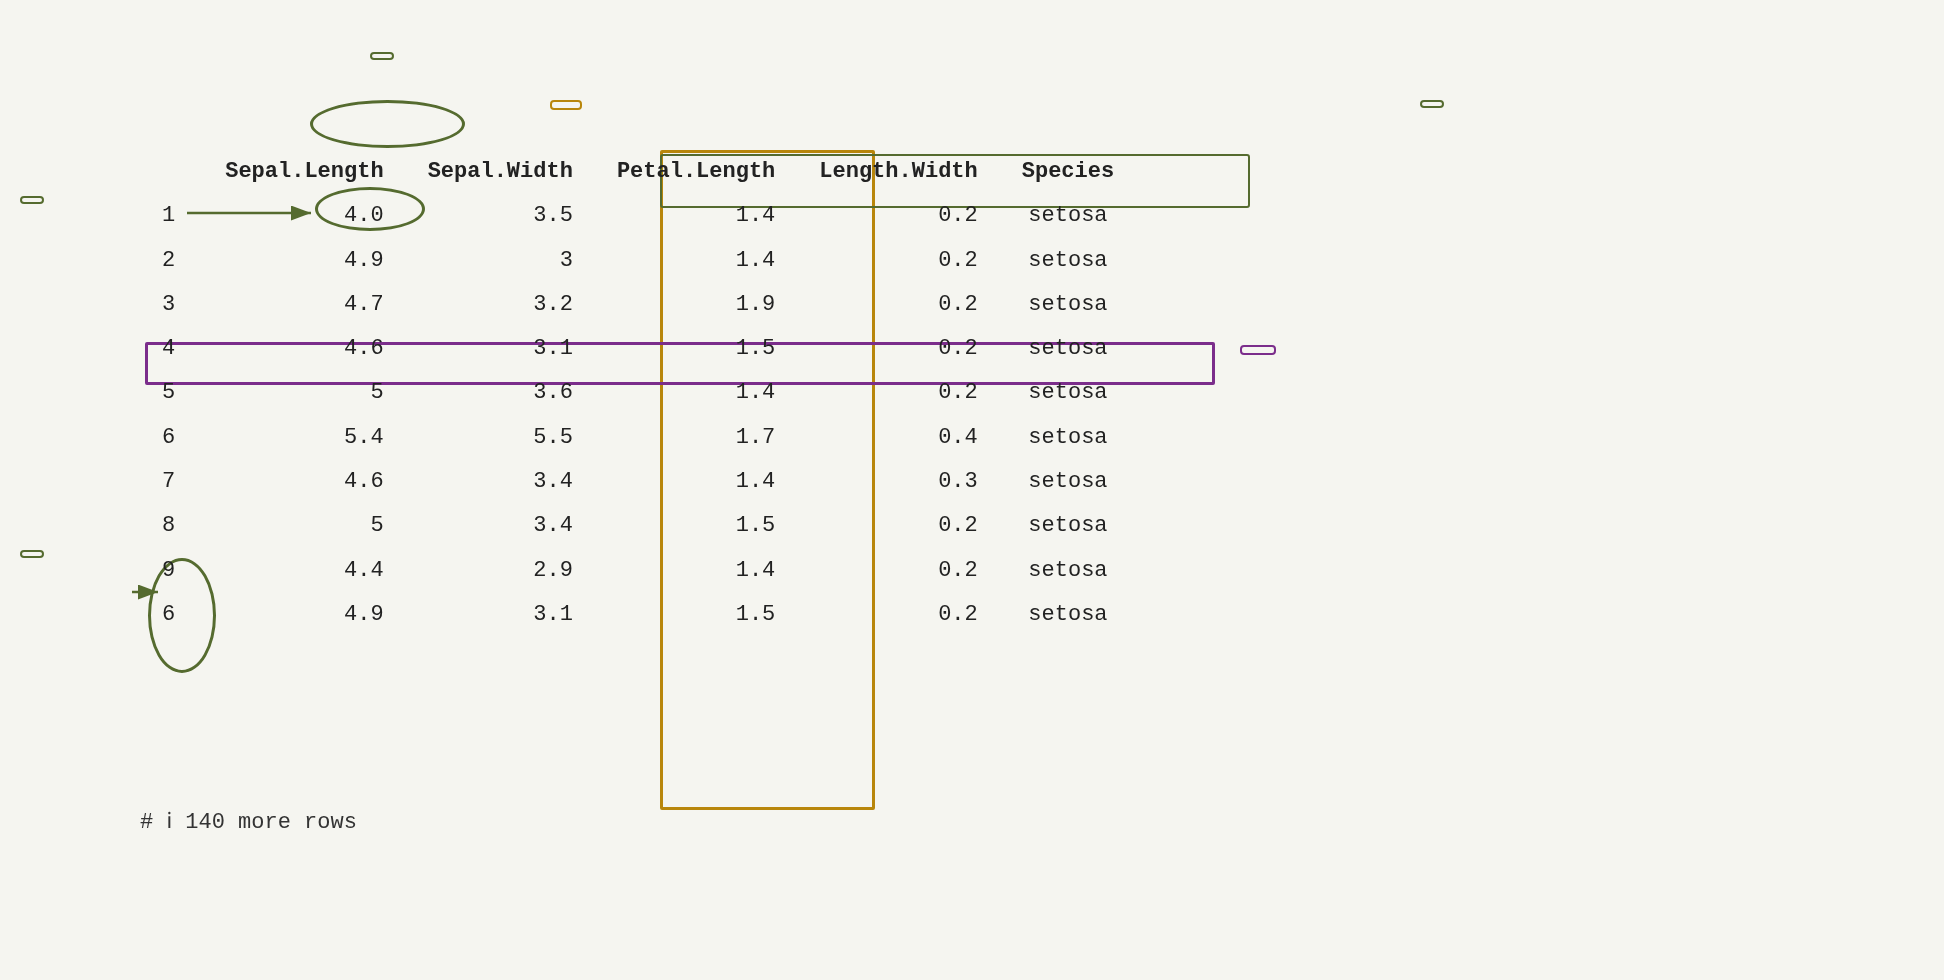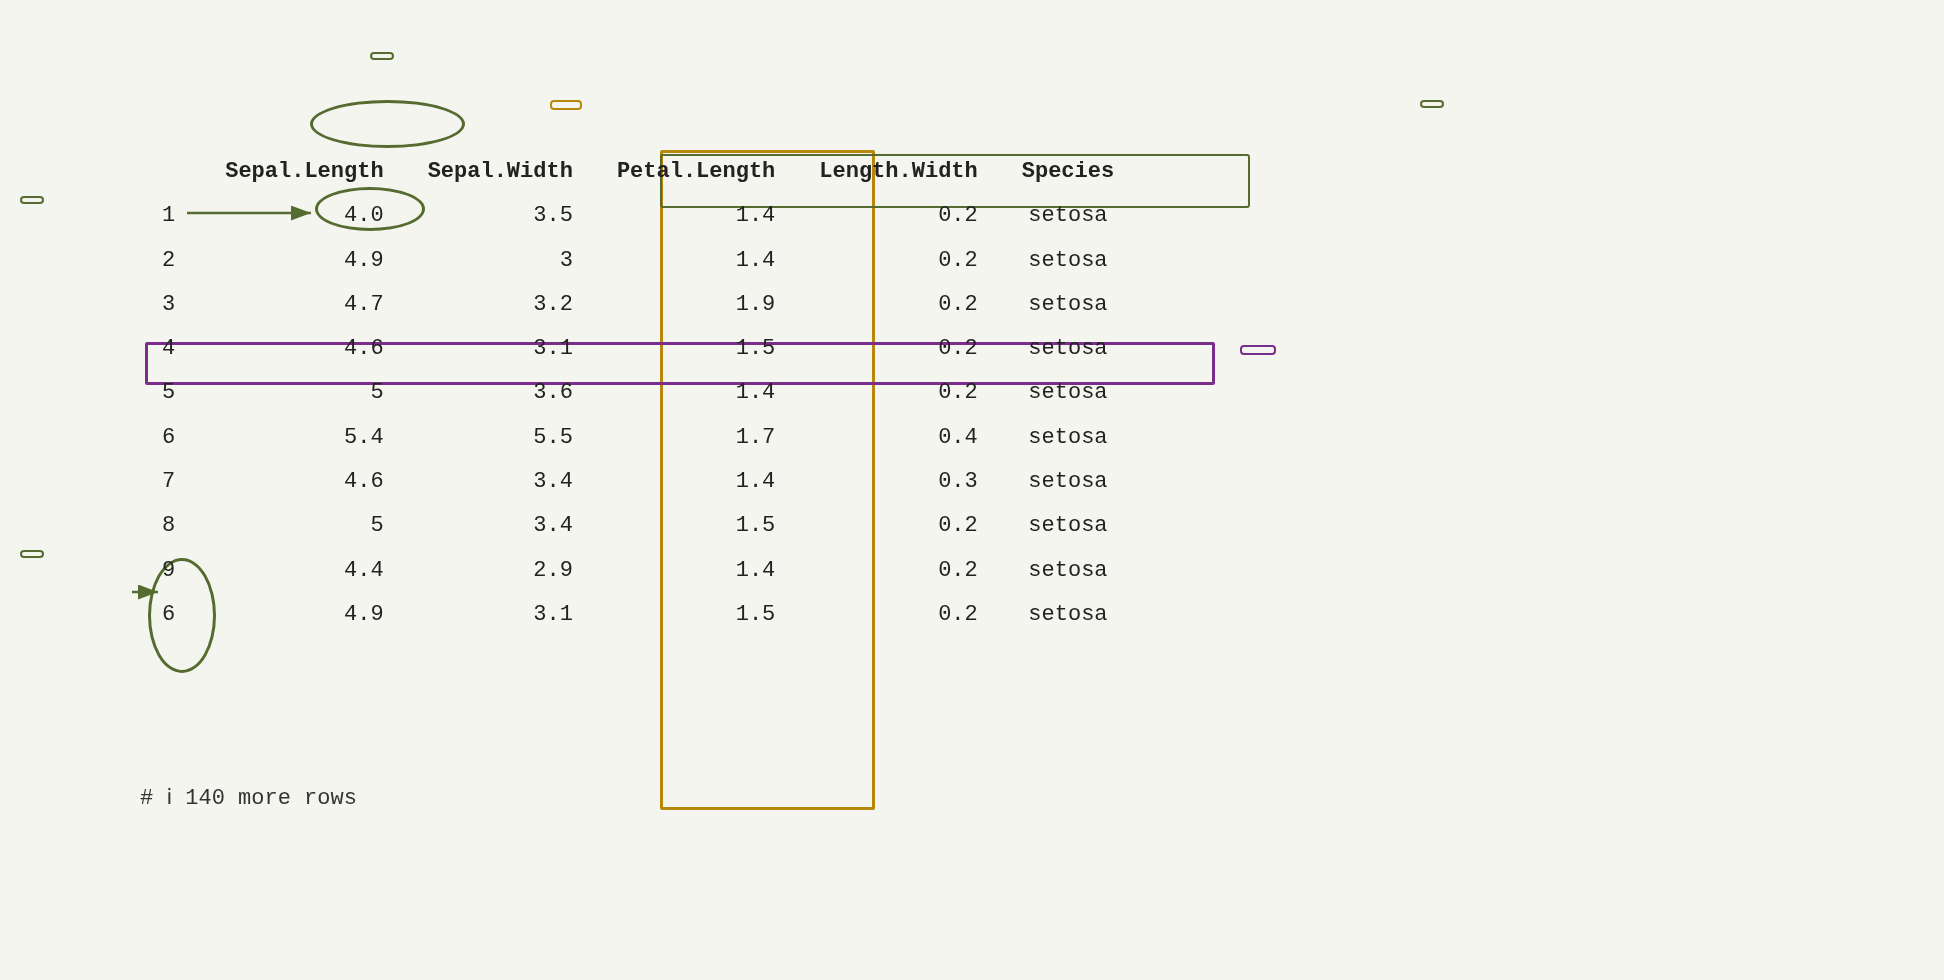--- a/index.html
+++ b/index.html
@@ -47,21 +47,21 @@
     .data-table th:first-child, .data-table td:first-child {
       text-align: right;
       padding-right: 28px;
       color: #222;
     }
     .data-table .col-species {
       text-align: center;
     }
     .footer-lines {
       position: absolute;
-      top: 780px;
+      top: 804px;
       left: 140px;
     }
     .footer-lines .line {
       font-family: 'Courier New', Courier, monospace;
       font-size: 22px;
       line-height: 1.7;
       color: #333;
     }
 
     

